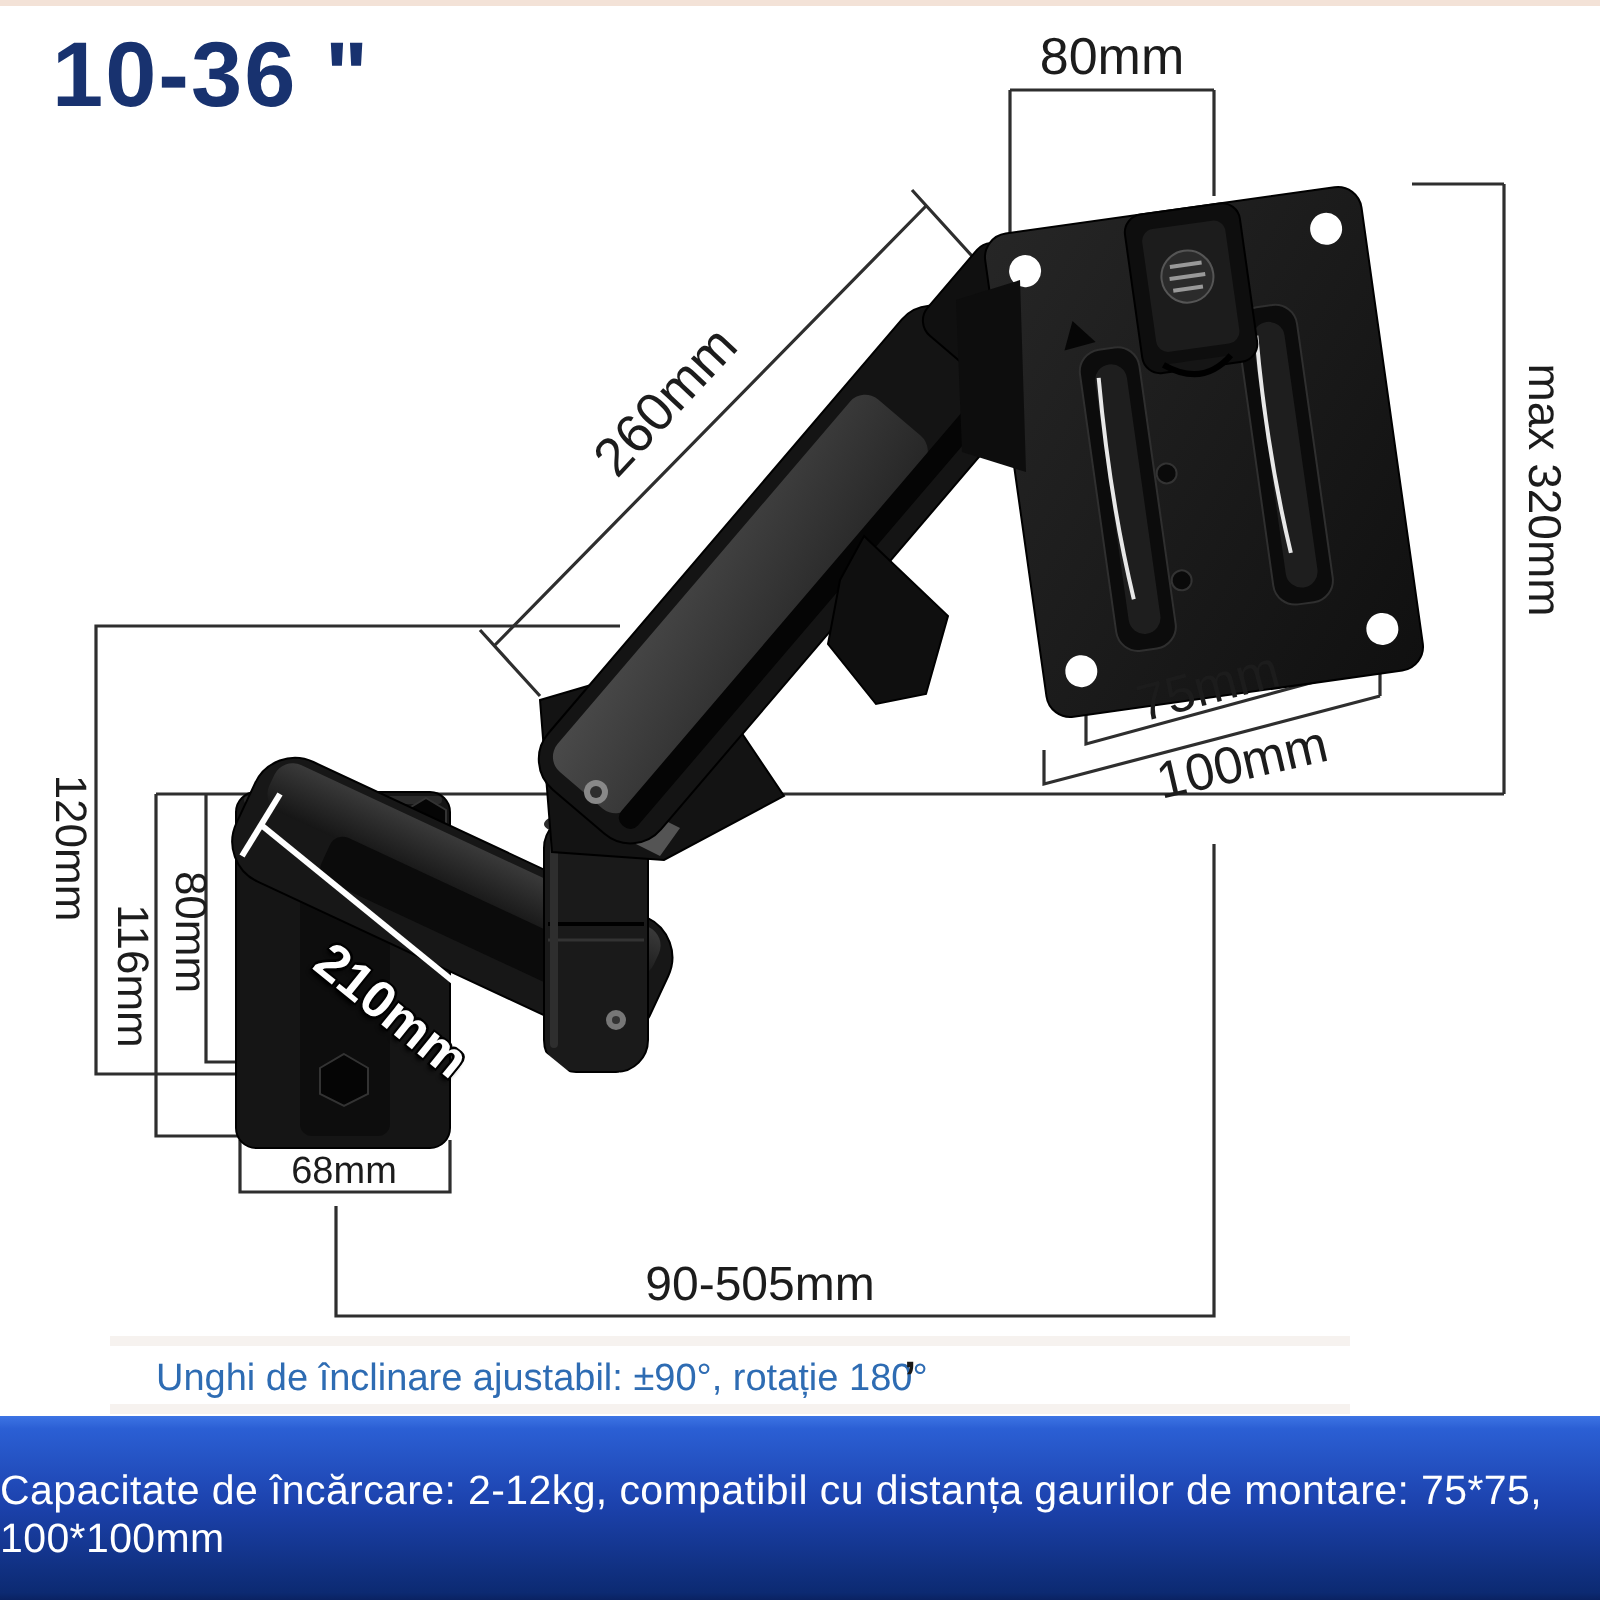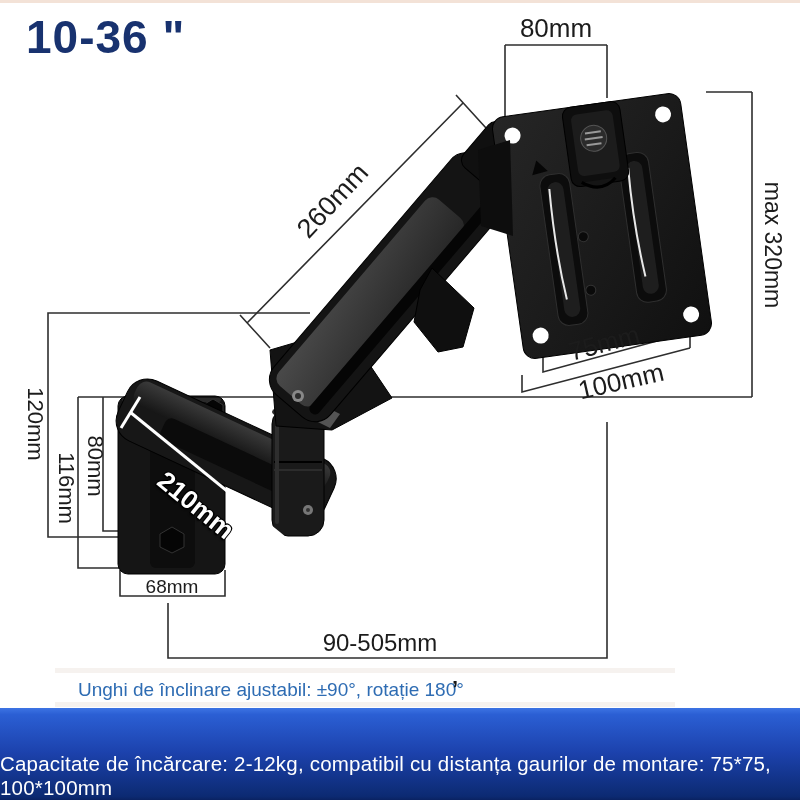--- a/index.html
+++ b/index.html
@@ -23,21 +23,21 @@
     text-shadow:-1px -1px 0 #000,1px -1px 0 #000,-1px 1px 0 #000,1px 1px 0 #000,0 2px 2px #000;
   }
   .artifact-strip{position:absolute;left:55px;width:620px;height:5px;background:#efe8e2;opacity:.55;}
   .note{
     position:absolute;left:78px;top:679px;font-size:19px;color:#2e6cb3;
   }
   .stray{position:absolute;left:452px;top:676px;font-size:22px;font-weight:700;color:#181818;}
   .footer-bar{
     position:absolute;left:0;top:708px;width:800px;height:92px;
     background:linear-gradient(180deg,#3d74e4 0%,#2b5fd4 7%,#1c42ad 48%,#0c2a72 96%,#0a2262 100%);
-    display:flex;align-items:flex-end;justify-content:center;
+    display:flex;align-items:center;justify-content:center;
   }
   .footer-bar .bar-text{
     color:#ffffff;font-size:20.5px;font-weight:500;letter-spacing:.2px;margin-top:8px;
   }
 </style>
 </head>
 <body>
 
 <div class="top-edge"></div>
 

